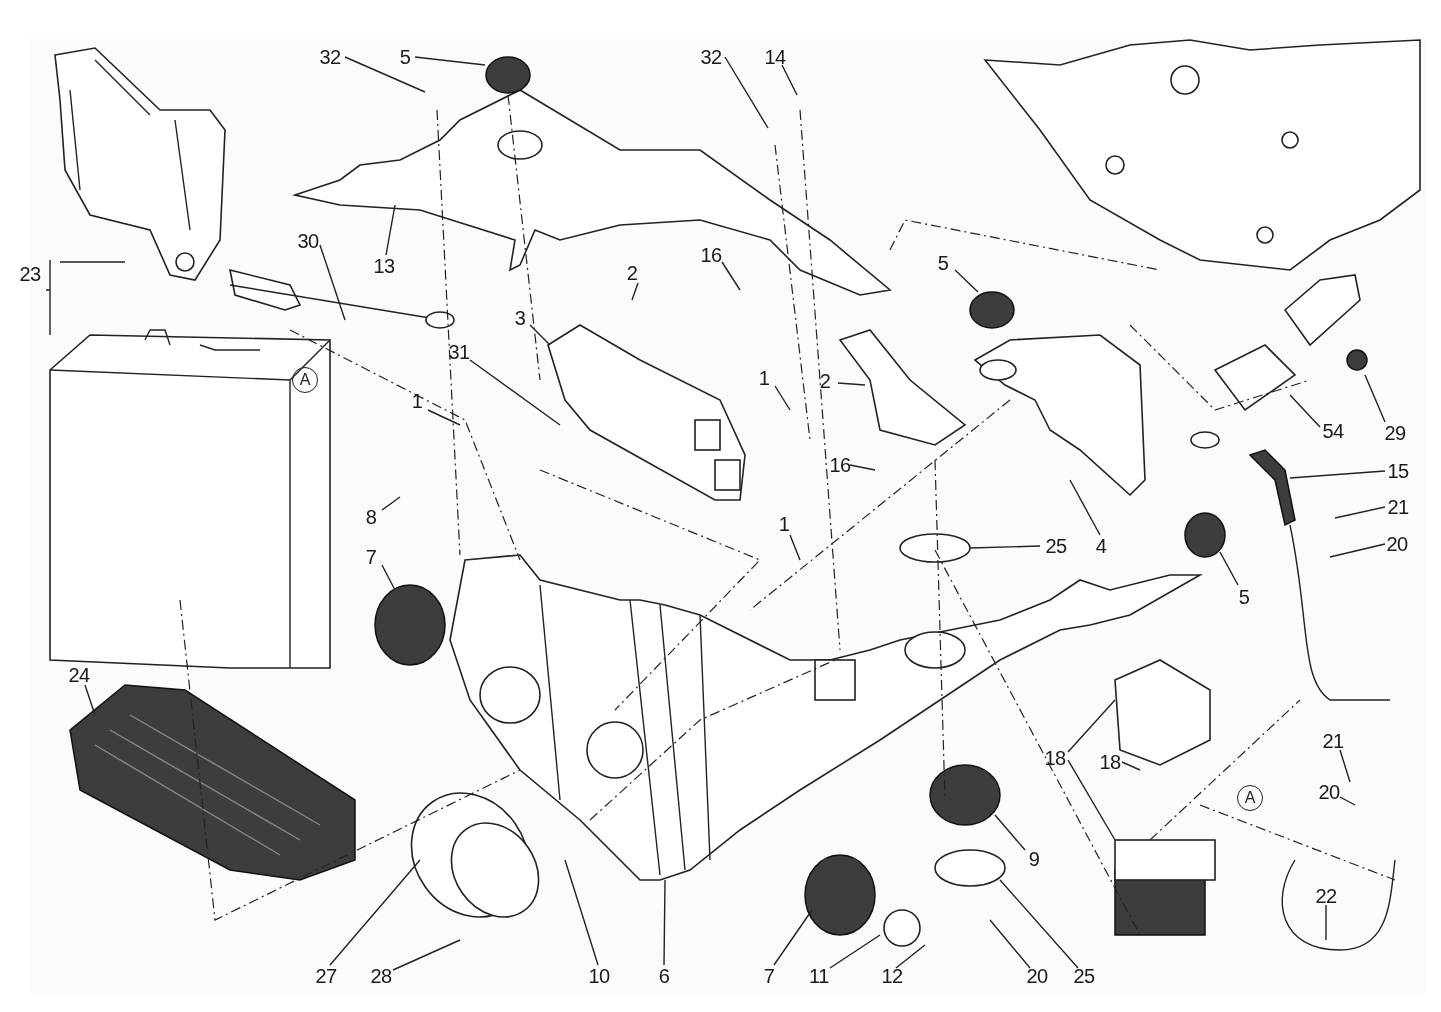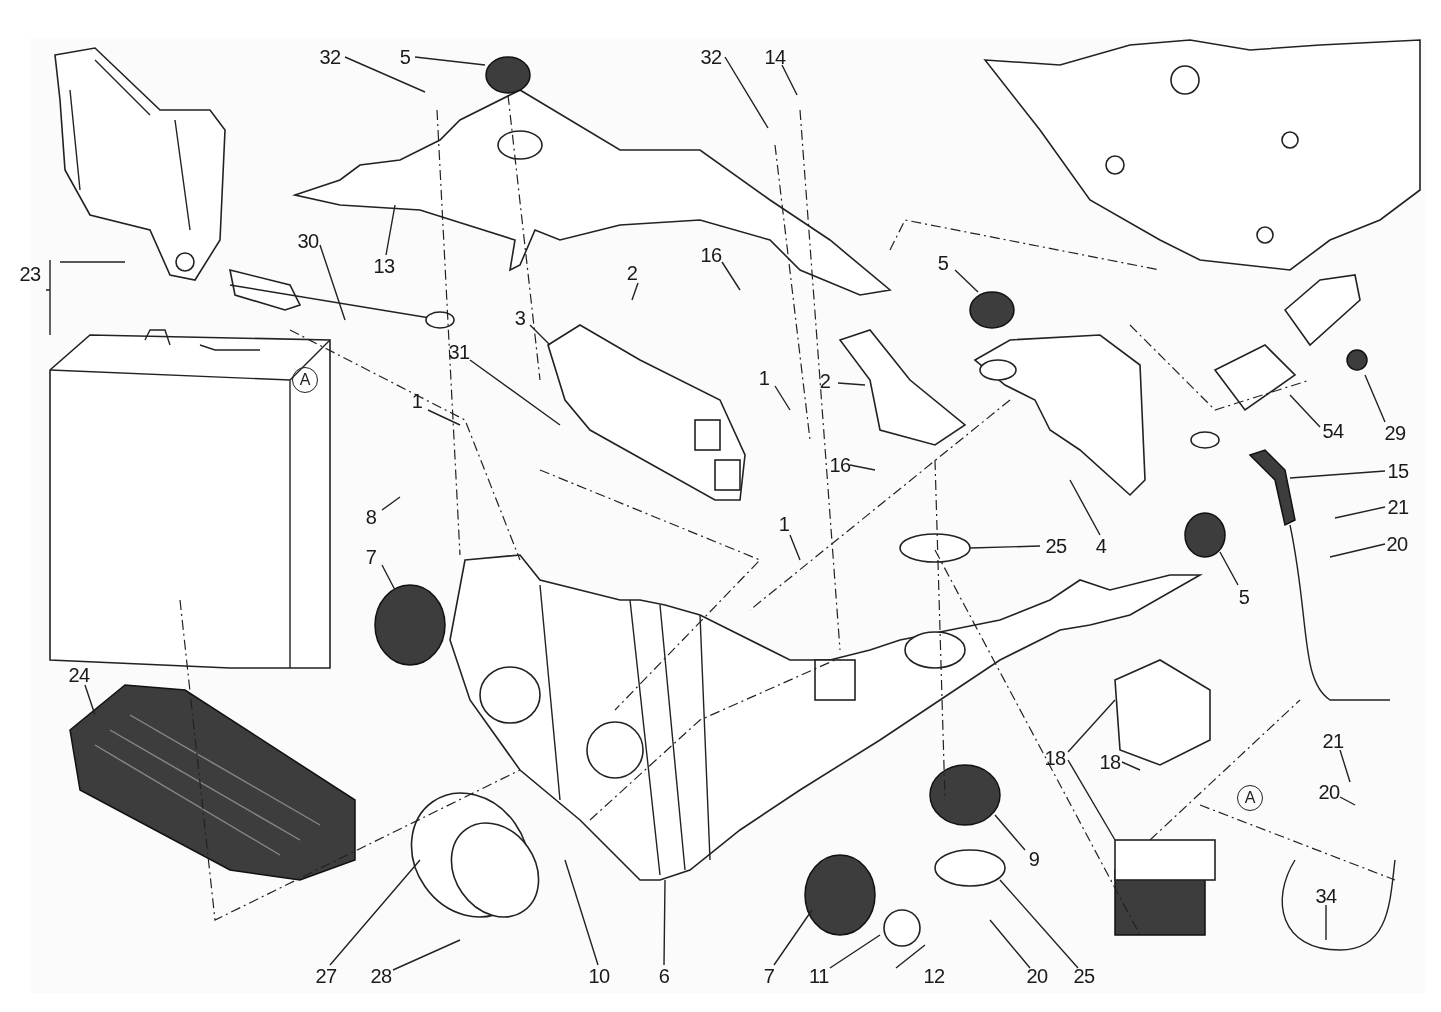--- a/index.html
+++ b/index.html
@@ -175,26 +175,26 @@
   <div class="callout" style="left:1101px;top:546px">4</div>
   <div class="callout" style="left:1397px;top:544px">20</div>
   <div class="callout" style="left:371px;top:557px">7</div>
   <div class="callout" style="left:1244px;top:597px">5</div>
   <div class="callout" style="left:79px;top:675px">24</div>
   <div class="callout" style="left:1055px;top:758px">18</div>
   <div class="callout" style="left:1110px;top:762px">18</div>
   <div class="callout" style="left:1333px;top:741px">21</div>
   <div class="callout" style="left:1329px;top:792px">20</div>
   <div class="callout" style="left:1034px;top:859px">9</div>
-  <div class="callout" style="left:1326px;top:896px">34</div>
+  <div class="callout" style="left:1326px;top:896px">22</div>
   <div class="callout" style="left:326px;top:976px">27</div>
   <div class="callout" style="left:381px;top:976px">28</div>
   <div class="callout" style="left:599px;top:976px">10</div>
   <div class="callout" style="left:664px;top:976px">6</div>
   <div class="callout" style="left:769px;top:976px">7</div>
   <div class="callout" style="left:819px;top:976px">11</div>
-  <div class="callout" style="left:934px;top:976px">12</div>
+  <div class="callout" style="left:892px;top:976px">12</div>
   <div class="callout" style="left:1037px;top:976px">20</div>
   <div class="callout" style="left:1084px;top:976px">25</div>
 
   <div class="marker-a" style="left:305px;top:380px">A</div>
   <div class="marker-a" style="left:1250px;top:798px">A</div>
 </div>
 
 </body></html>

